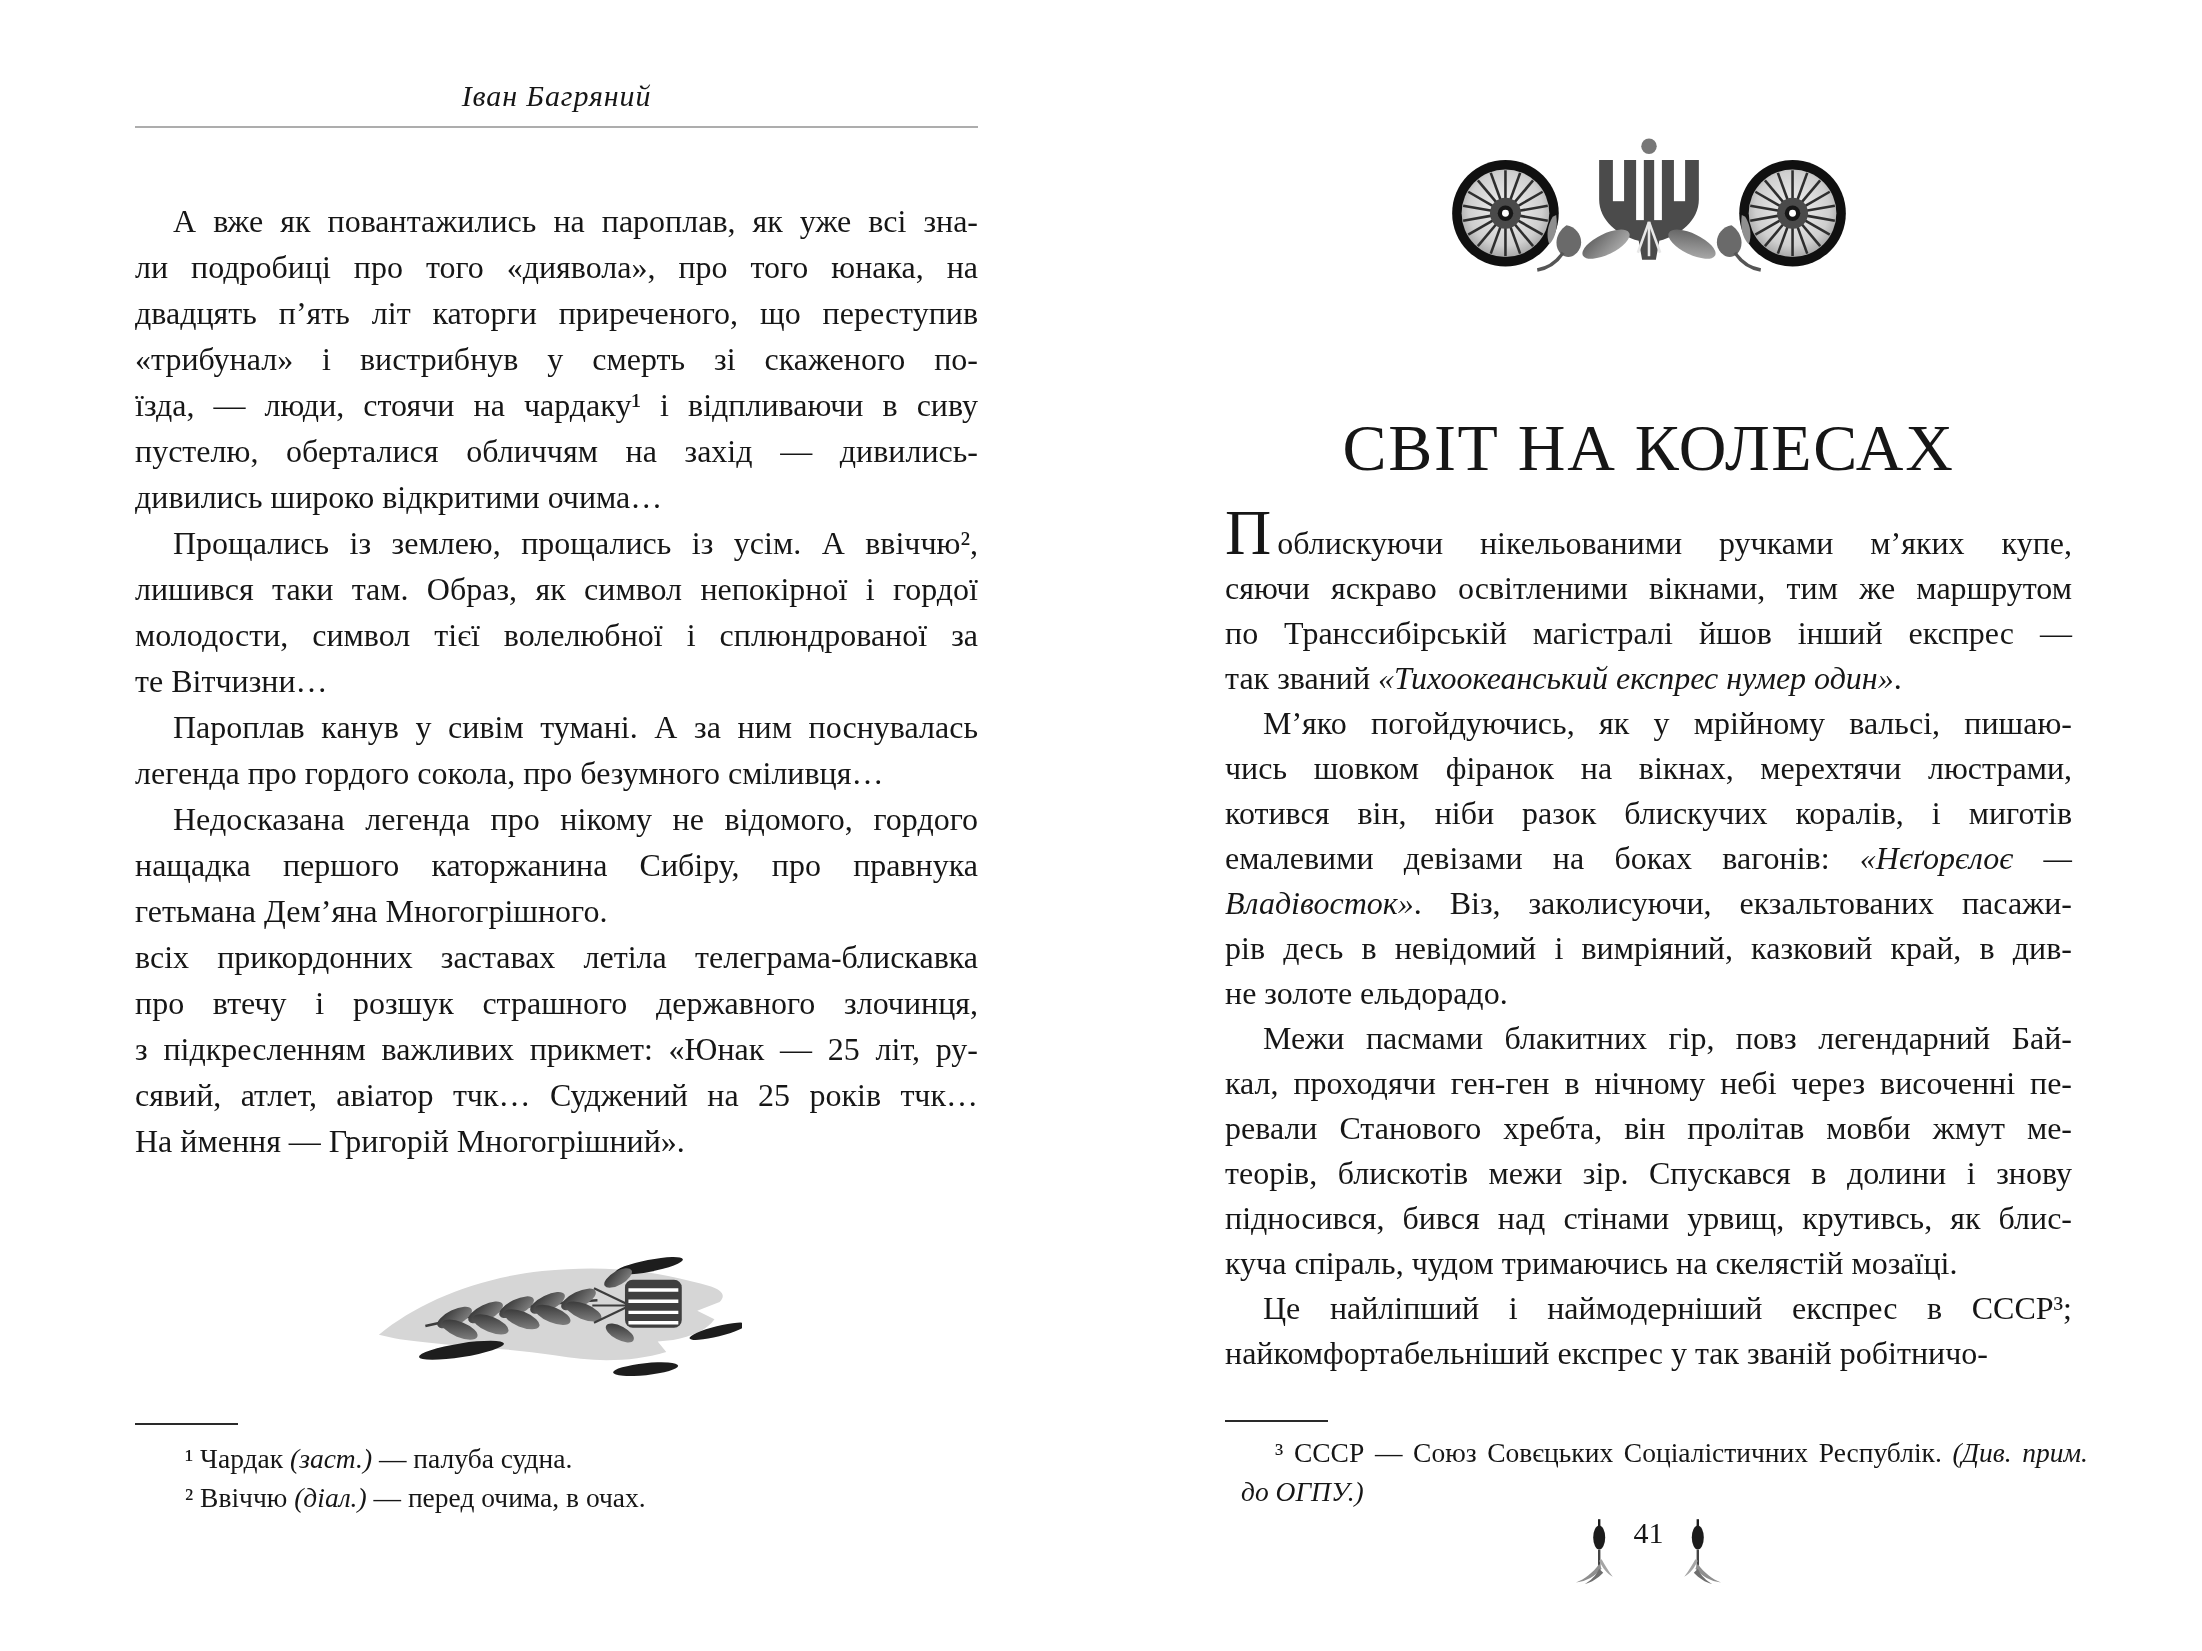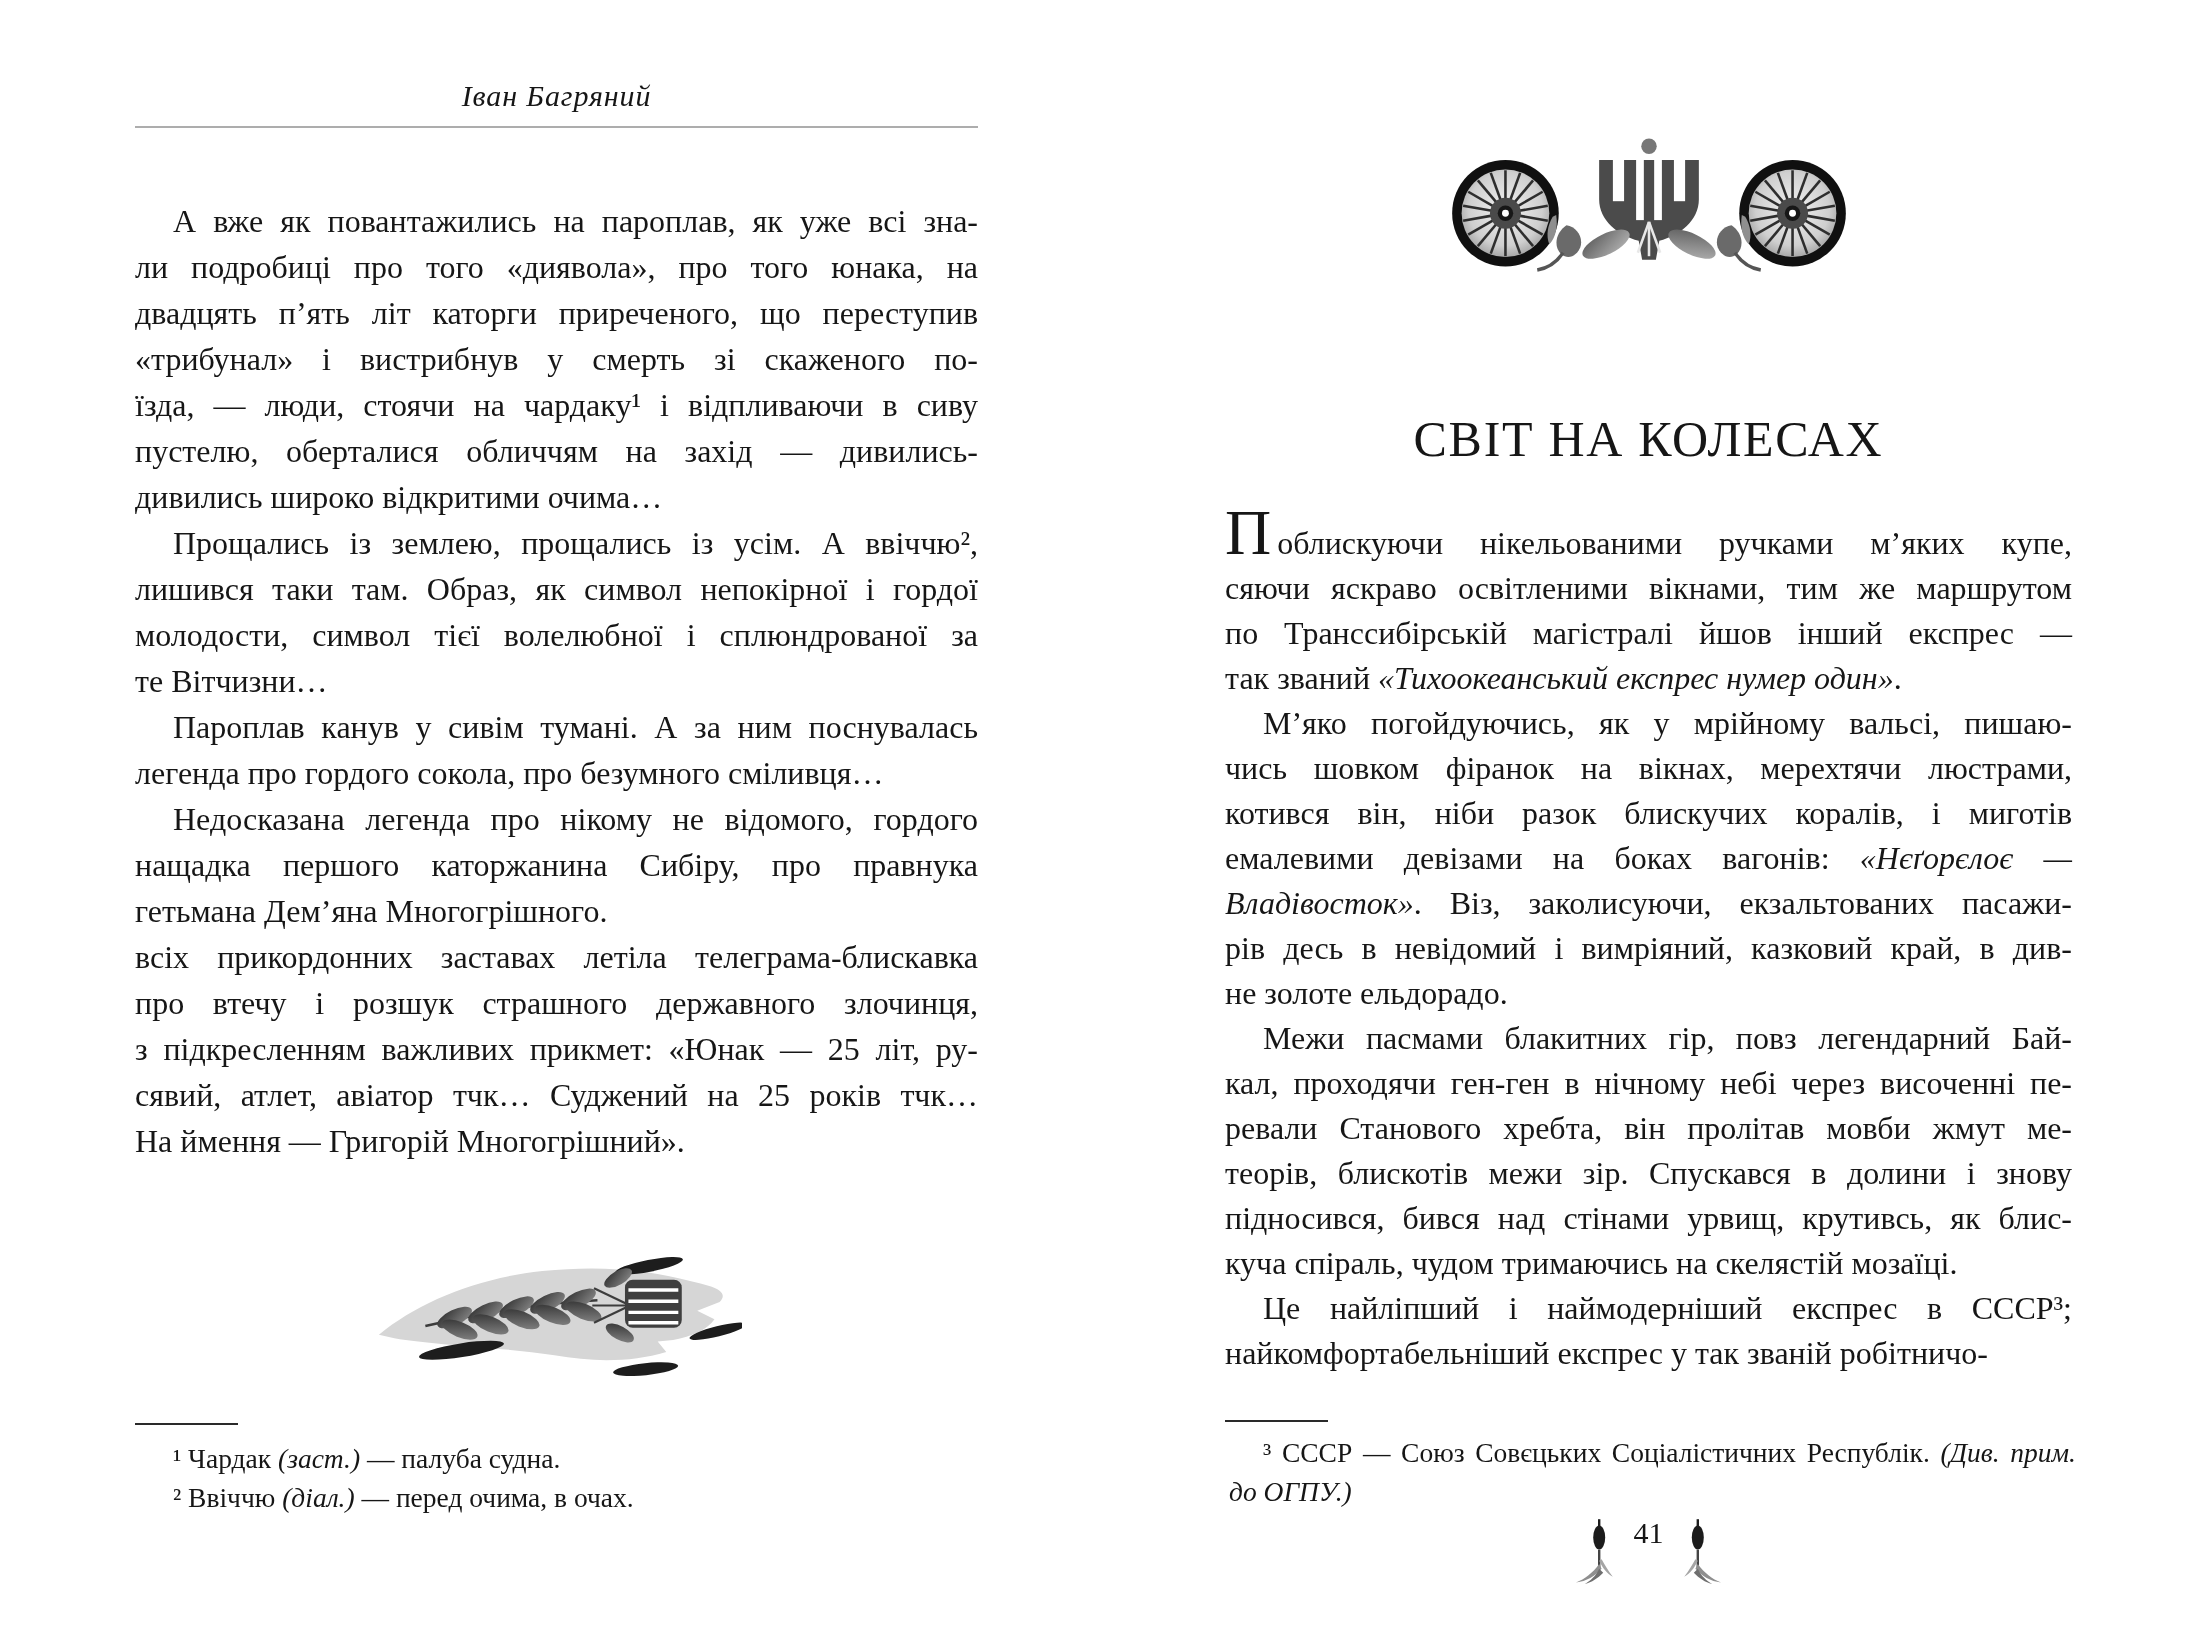--- a/index.html
+++ b/index.html
@@ -23,29 +23,29 @@
   #body-right{top:521px;line-height:45px;}
 
   .line{text-align:justify;}
   .line.jl{text-align-last:justify;}
   .line.ll{text-align-last:left;}
   .line.first{text-indent:38px;}
   .it{font-style:italic;}
   .initial{font-size:64px;line-height:0;padding-right:6px;}
 
   .chapter-label{position:absolute;top:348px;left:0;width:100%;text-align:center;font-size:37px;}
-  .chapter-title{position:absolute;top:410px;left:0;width:100%;text-align:center;font-size:50px;letter-spacing:1.7px;}
+  .chapter-title{position:absolute;top:410px;left:0;width:100%;text-align:center;font-size:66px;letter-spacing:1.7px;}
 
   .orn-left{position:absolute;top:1252px;left:50%;transform:translateX(-50%);}
   .orn-right{position:absolute;top:127px;left:50%;transform:translateX(-50%);}
 
   .foot-rule{position:absolute;width:103px;height:1.7px;background:#2a2a2a;left:0;}
   #foot-rule-left{top:1423px;}
   #foot-rule-right{top:1420px;}
-  .footnotes{position:absolute;left:4px;width:100%;font-size:27.5px;line-height:39px;}
+  .footnotes{position:absolute;left:16px;width:100%;font-size:27.5px;line-height:39px;}
   #footnotes-left{top:1439px;}
   #footnotes-right{top:1433px;}
   .footnotes .line.first{text-indent:34px;}
 
   .pageno-row{
     position:absolute;top:1516px;left:0;width:100%;
     display:flex;align-items:flex-start;justify-content:center;gap:13.8px;
   }
   .pageno{font-size:30px;}
 </style>

